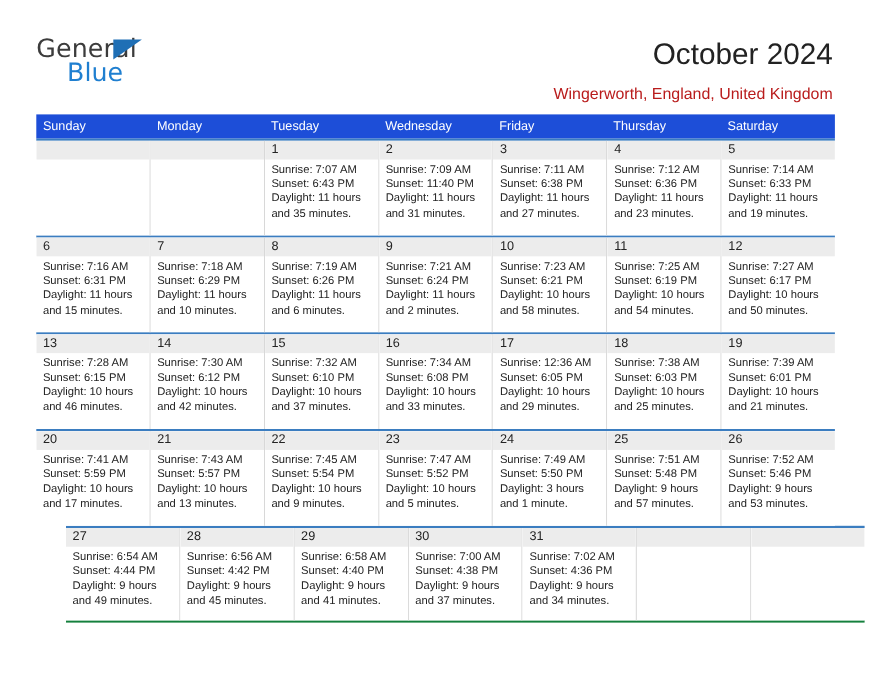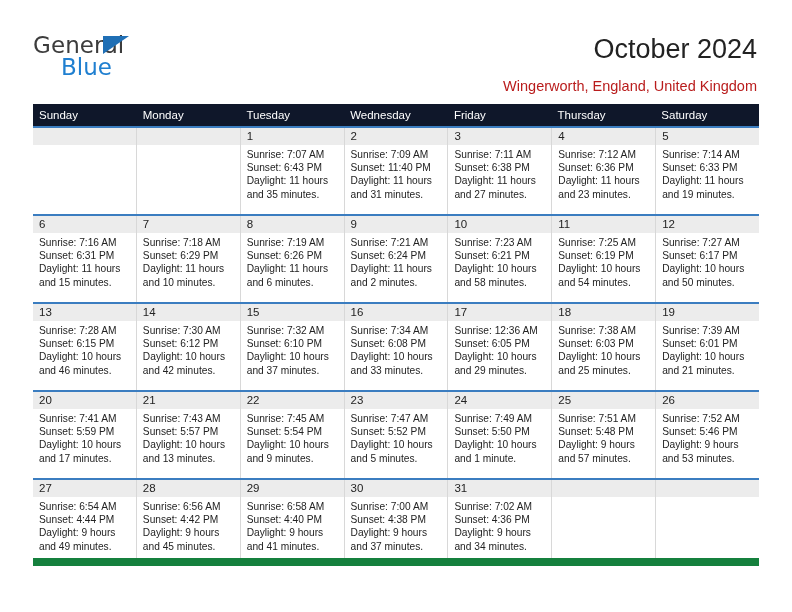--- a/index.html
+++ b/index.html
@@ -84,41 +84,42 @@
   
   .calendar {
     position: absolute;
     left: 33px;
     top: 104px;
     width: 726px;
   }
   .weekdays {
     display: flex;
     width: 100%;
-    background: #0f172a;
+    background: #1d4ed8;
     height: 22px;
   }
   .weekday {
     flex: 1 1 0;
     color: #ffffff;
     font-size: 11.5px;
     line-height: 22px;
     padding-left: 6px;
     box-sizing: border-box;
     white-space: nowrap;
   }
   .week {
     display: flex;
     width: 100%;
     border-top: 2px solid #3b7dc0;
     height: 88px;
     box-sizing: border-box;
   }
   .week:last-child {
-    border-bottom: 8px solid #15803d;
+    border-bottom: 2px solid #15803d;
+    margin-left: 27px;
   }
   .daycell {
     flex: 1 1 0;
     width: 103.71px;
     box-sizing: border-box;
     border-right: 1px solid #d8d8d8;
     background: #ffffff;
     position: relative;
     overflow: hidden;
   }
@@ -371,21 +372,21 @@
               <div>Sunrise: 7:47 AM</div>
               <div>Sunset: 5:52 PM</div>
               <div class="daylight">Daylight: 10 hours and 5 minutes.</div>
             </div>
           </div>
           <div class="daycell">
             <div class="daynum">24</div>
             <div class="info">
               <div>Sunrise: 7:49 AM</div>
               <div>Sunset: 5:50 PM</div>
-              <div class="daylight">Daylight: 10 hours and 1 minute.</div>
+              <div class="daylight">Daylight: 3 hours and 1 minute.</div>
             </div>
           </div>
           <div class="daycell">
             <div class="daynum">25</div>
             <div class="info">
               <div>Sunrise: 7:51 AM</div>
               <div>Sunset: 5:48 PM</div>
               <div class="daylight">Daylight: 9 hours and 57 minutes.</div>
             </div>
           </div>

